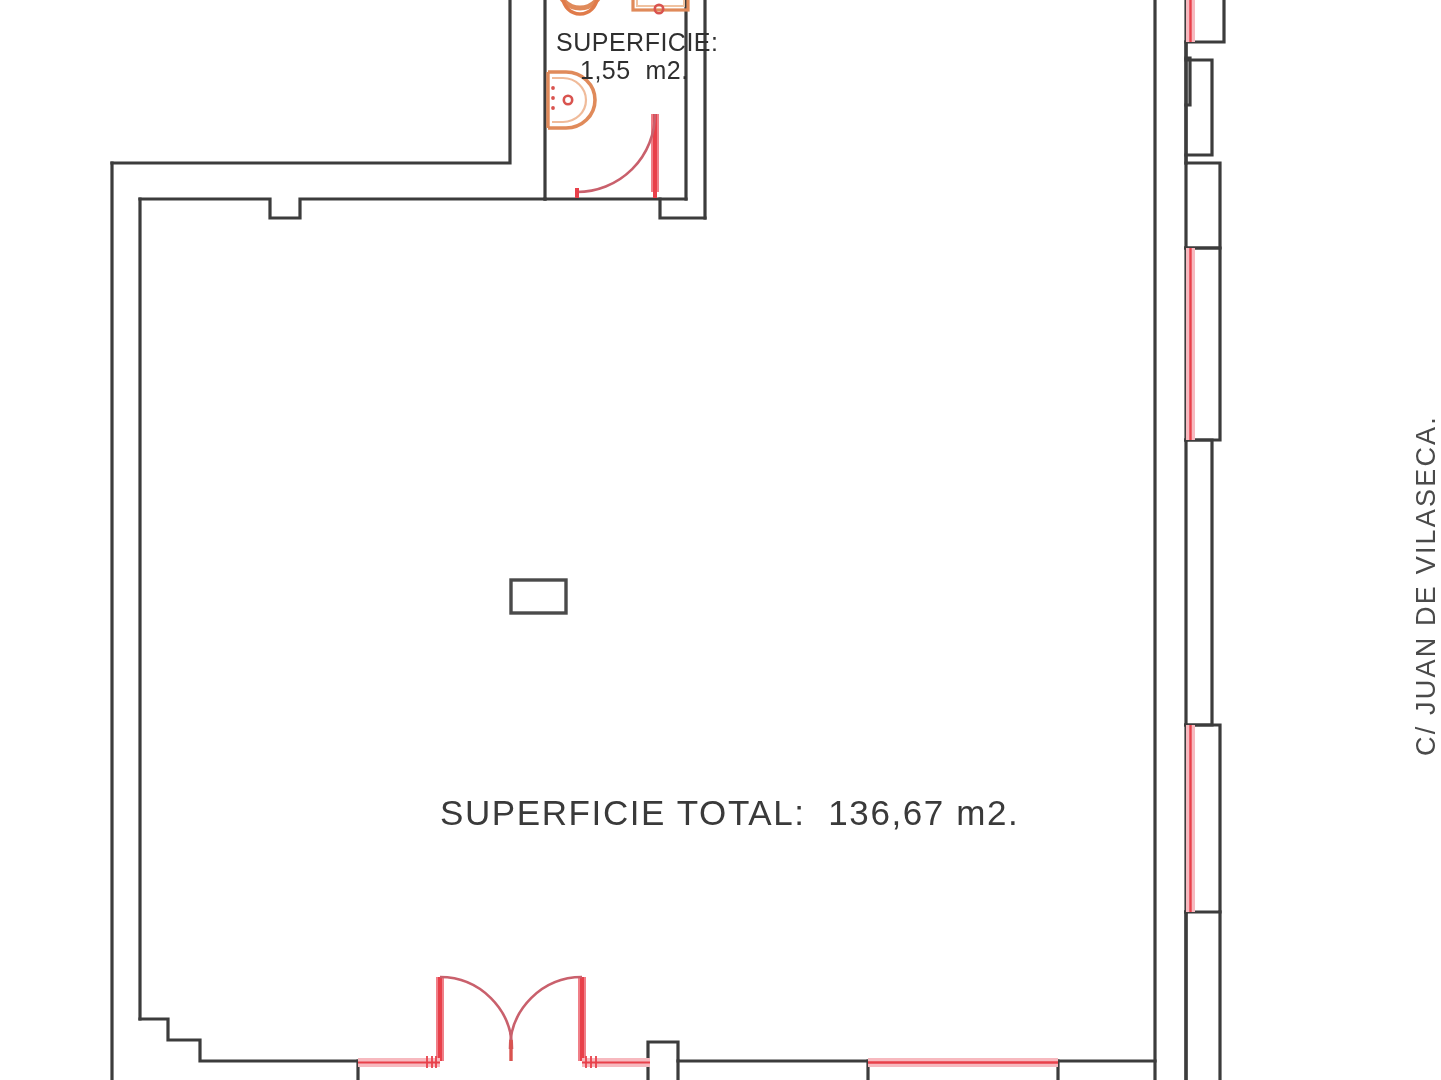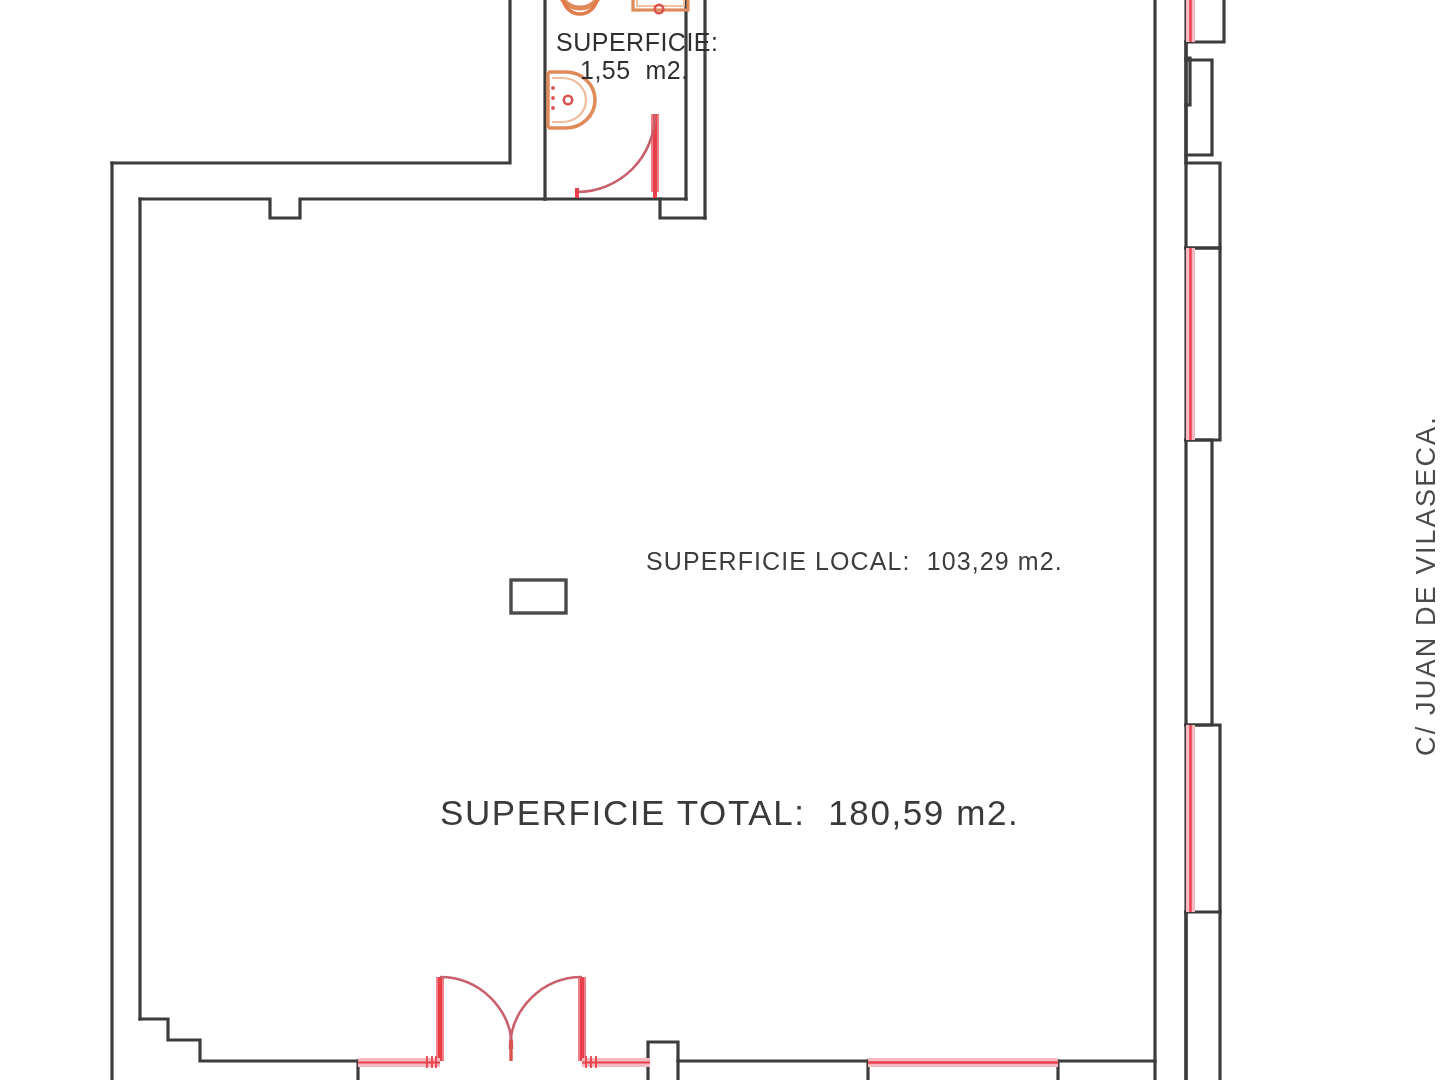--- a/index.html
+++ b/index.html
@@ -271,19 +271,18 @@
     <g>
       <rect x="511" y="580" width="55" height="33" fill="#ffffff" stroke="#4a4a4a" stroke-width="3.4"></rect>
     </g>
 
   </svg>
 
   <div class="txt" id="label-bath-title">SUPERFICIE:</div>
 
   <div class="txt" id="label-bath-value">1,55  m2.</div>
 
-  <div class="txt" id="label-local">SUPERFICIE LOCAL:  103,29 m2.</div>
-
-  <div class="txt" id="label-total">SUPERFICIE TOTAL:  180,59 m2.</div>
+
+  <div class="txt" id="label-total">SUPERFICIE TOTAL:  136,67 m2.</div>
 
   <div class="txt" id="label-street">C/ JUAN DE VILASECA.</div>
 
 </div>
 
 </body></html>

